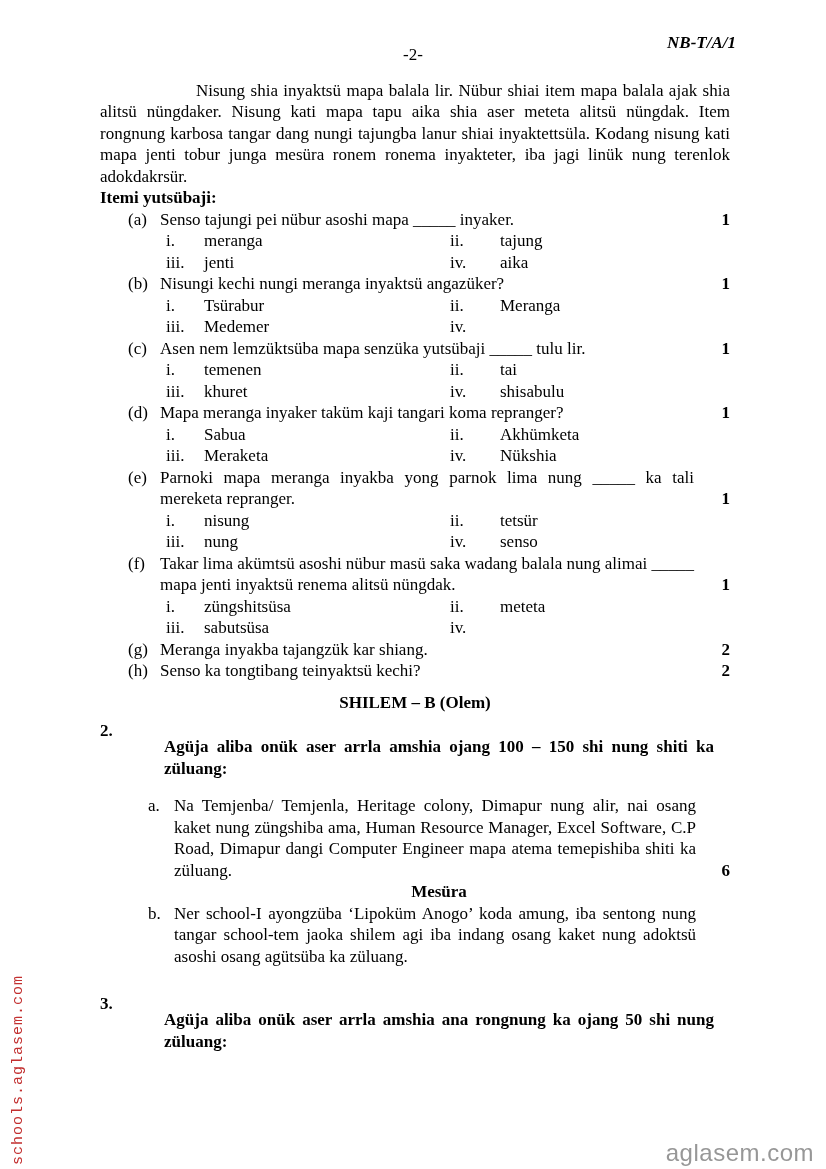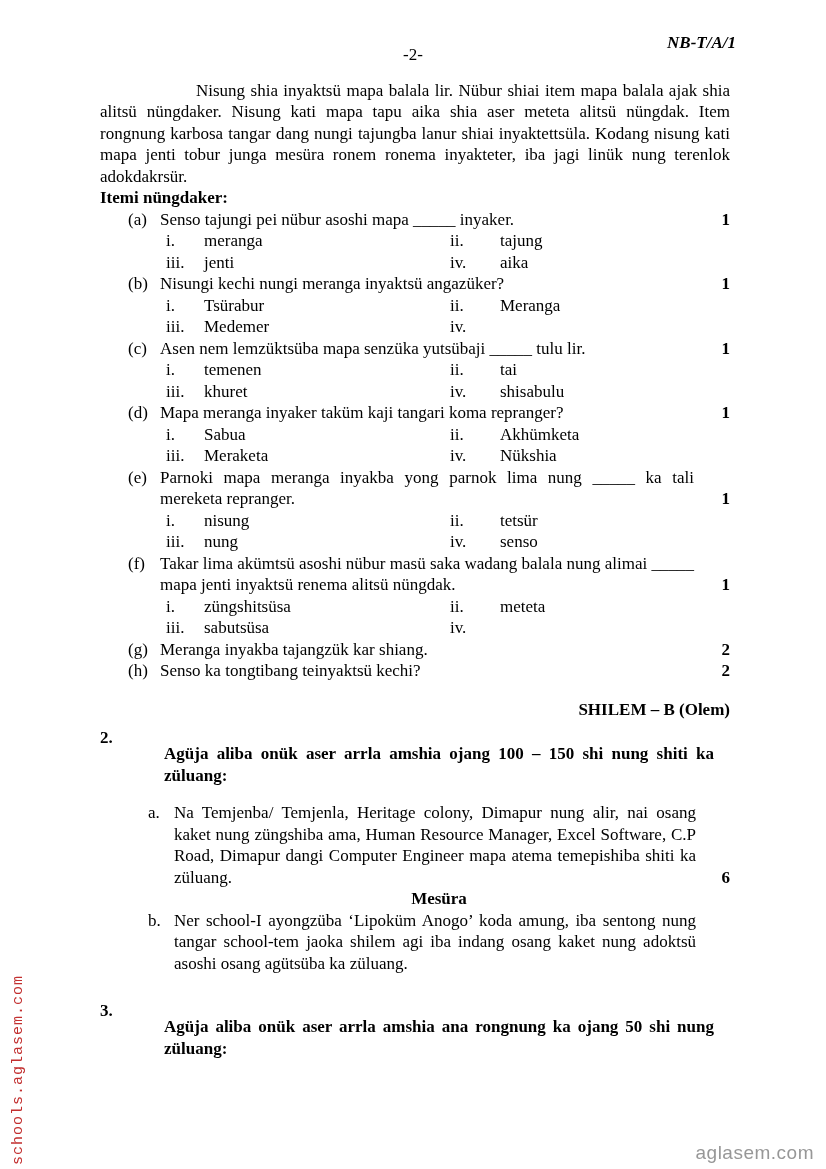--- a/index.html
+++ b/index.html
@@ -16,56 +16,56 @@
   }
   .header { position: relative; padding-top: 44px; text-align: center; }
   .paper-code { position: absolute; right: 90px; bottom: 12px; font-style: italic; font-weight: bold; }
   .content { margin: 14px 96px 0 100px; }
   .intro { margin: 0; text-align: justify; text-indent: 96px; }
   .part-heading { font-weight: bold; }
   .q { display: grid; grid-template-columns: 32px auto 26px; margin-left: 28px; }
   .q-text { text-align: justify; padding-right: 10px; }
   .q-marks { font-weight: bold; text-align: right; align-self: end; }
   .opts { display: grid; grid-template-columns: 38px 246px 50px auto; margin-left: 66px; }
-  .sec-b-heading { text-align: right; font-weight: bold; margin: 17px 0 7px 0; }
+  .sec-b-heading { text-align: center; font-weight: bold; margin: 10px 0 7px 0; }
   .qmain { display: grid; grid-template-columns: 48px 1fr; }
   .qmain-num { font-weight: bold; }
   .qmain-prompt { margin: 16px; font-weight: bold; text-align: justify; }
   .sub { display: grid; grid-template-columns: 26px auto 26px; margin-top: 0px; }
   .sub-text { text-align: justify; padding-right: 8px; }
   .sub-marks { font-weight: bold; text-align: right; align-self: end; }
   .or-label { text-align: center; font-weight: bold; }
   .q3 { margin-top: 26px; }
   .wm-left {
     position: absolute; left: 8px; bottom: 4px;
     writing-mode: vertical-rl; transform: rotate(180deg);
     font-family: "Liberation Mono", monospace;
     font-size: 15px; letter-spacing: 1px; color: #c22f2f;
   }
   .wm-br {
     position: absolute; right: 12px; bottom: 6px;
     font-family: "Liberation Sans", sans-serif;
-    font-size: 19px; color: #979797; letter-spacing: 0.5px;
+    font-size: 24px; color: #979797; letter-spacing: 0.5px;
   }
 </style>
 </head>
 <body>
 
 <div class="page">
 
   <div class="header">
     <span>-2-</span>
     <span class="paper-code">NB-T/A/1</span>
   </div>
 
   <div class="content">
 
     <p class="intro">Nisung shia inyaktsü mapa balala lir. Nübur shiai item mapa balala ajak shia alitsü nüngdaker. Nisung kati mapa tapu aika shia aser meteta alitsü nüngdak. Item rongnung karbosa tangar dang nungi tajungba lanur shiai inyaktettsüla. Kodang nisung kati mapa jenti tobur junga mesüra ronem ronema inyakteter, iba jagi linük nung terenlok adokdakrsür.</p>
 
-    <div class="part-heading">Itemi nüngdaker:</div>
+    <div class="part-heading">Itemi yutsübaji:</div>
 
     <div class="q">
       <span>(a)</span>
       <span class="q-text">Senso tajungi pei nübur asoshi mapa _____ inyaker.</span>
       <span class="q-marks">1</span>
     </div>
     <div class="opts">
       <span>i.</span>
       <span>meranga</span>
       <span>ii.</span>

